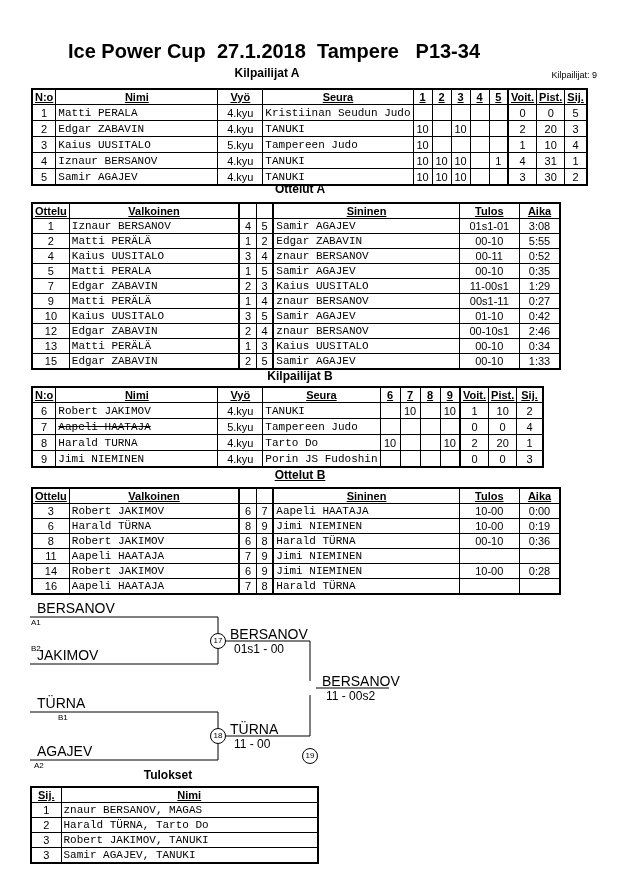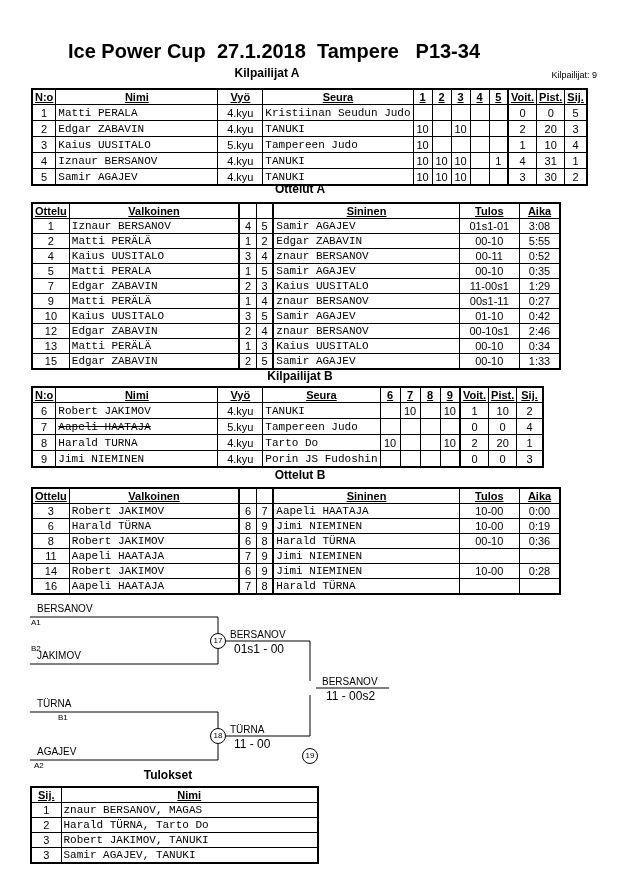--- a/index.html
+++ b/index.html
@@ -7,21 +7,21 @@
     position:relative;width:630px;height:891px;background:#fff;margin:0 auto;
     font-family:"Liberation Sans","DejaVu Sans",sans-serif;color:#000;overflow:hidden;
   }
   .abs{position:absolute;}
   #title{top:40px;left:0;width:548px;text-align:center;font-size:20px;font-weight:bold;white-space:pre;}
   .section-label{font-size:12px;font-weight:bold;text-align:center;}
   #lbl-kilpa{top:66px;left:0;width:534px;}
   #lbl-participants{top:70px;right:33px;font-size:9px;}
   #lbl-otta{top:182px;left:0;width:600px;}
   #lbl-kilpb{top:369px;left:0;width:600px;}
-  #lbl-ottb{top:468px;left:0;width:600px;}
+  #lbl-ottb{top:468px;left:0;width:600px;text-decoration:underline;}
   #lbl-tulokset{top:768px;left:0;width:336px;}
 
   table.grid{border-collapse:collapse;table-layout:fixed;background:#fff;border:2px solid #000;}
   table.grid th,table.grid td{
     border:1px solid #000;font-size:11px;line-height:12px;overflow:hidden;
     white-space:nowrap;padding:1px 2px;
   }
   table.grid th{font-weight:bold;height:12px;text-decoration:underline;}
   table.tblK td{height:13px;}
   table.tblO td{height:12px;}
@@ -35,21 +35,21 @@
   th.nblr{border-left:none;border-right:none;}
   .strike{text-decoration:line-through;}
 
   #tbl-kilpa{left:31px;top:88px;}
   #tbl-otta{left:31px;top:202px;}
   #tbl-kilpb{left:31px;top:386px;}
   #tbl-ottb{left:31px;top:487px;}
   #tbl-tulokset{left:30px;top:786px;}
 
   #bracket-svg{left:0;top:0;width:630px;height:891px;pointer-events:none;}
-  .br-name{font-size:10px;line-height:11px;}
+  .br-name{font-size:14px;line-height:11px;}
   .br-tag{font-size:8px;line-height:9px;}
   .br-score{font-size:12px;line-height:9px;}
   .match-circle{
     width:14px;height:14px;border:1px solid #000;border-radius:50%;background:#fff;
     font-size:8px;line-height:14px;text-align:center;
   }
 </style>
 </head>
 <body>
 

